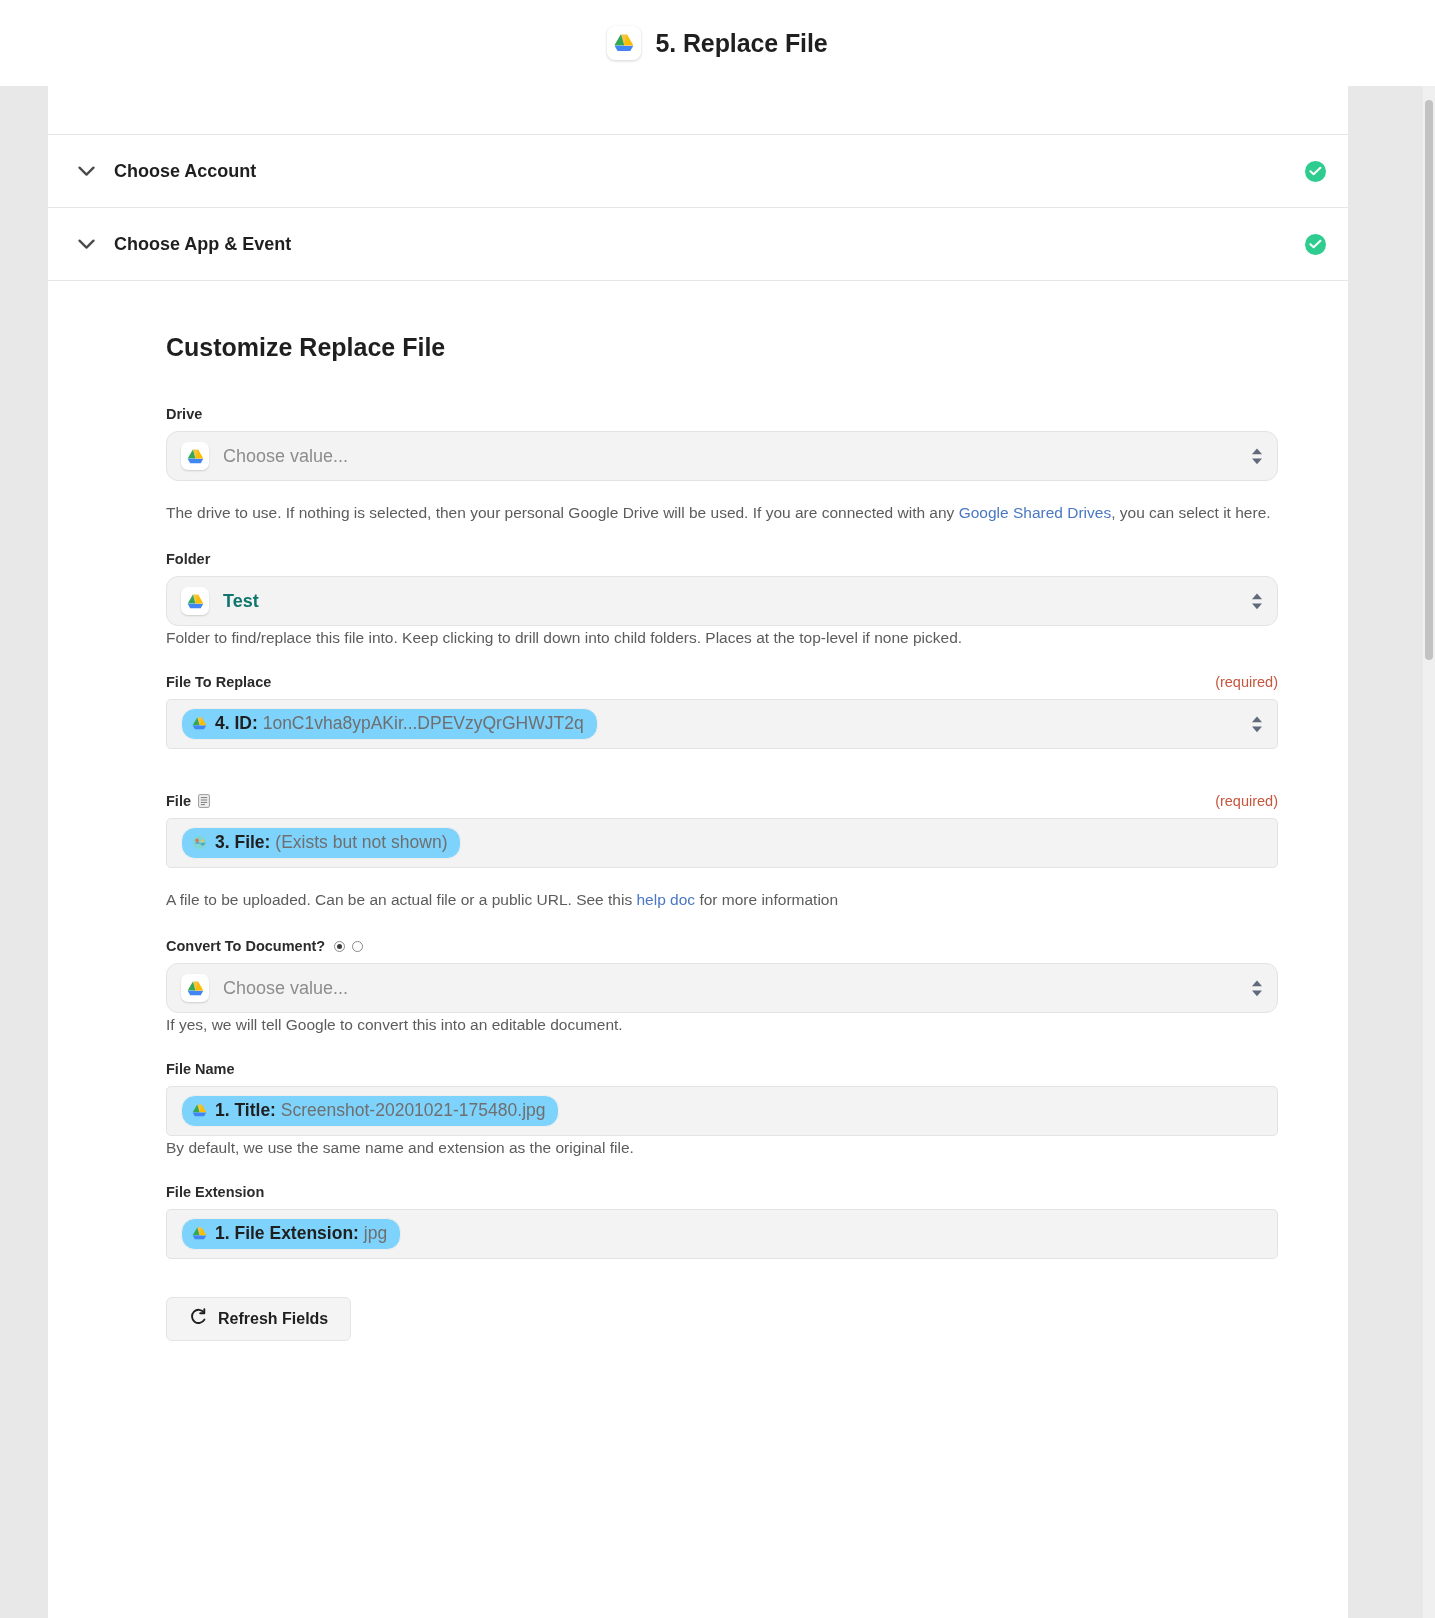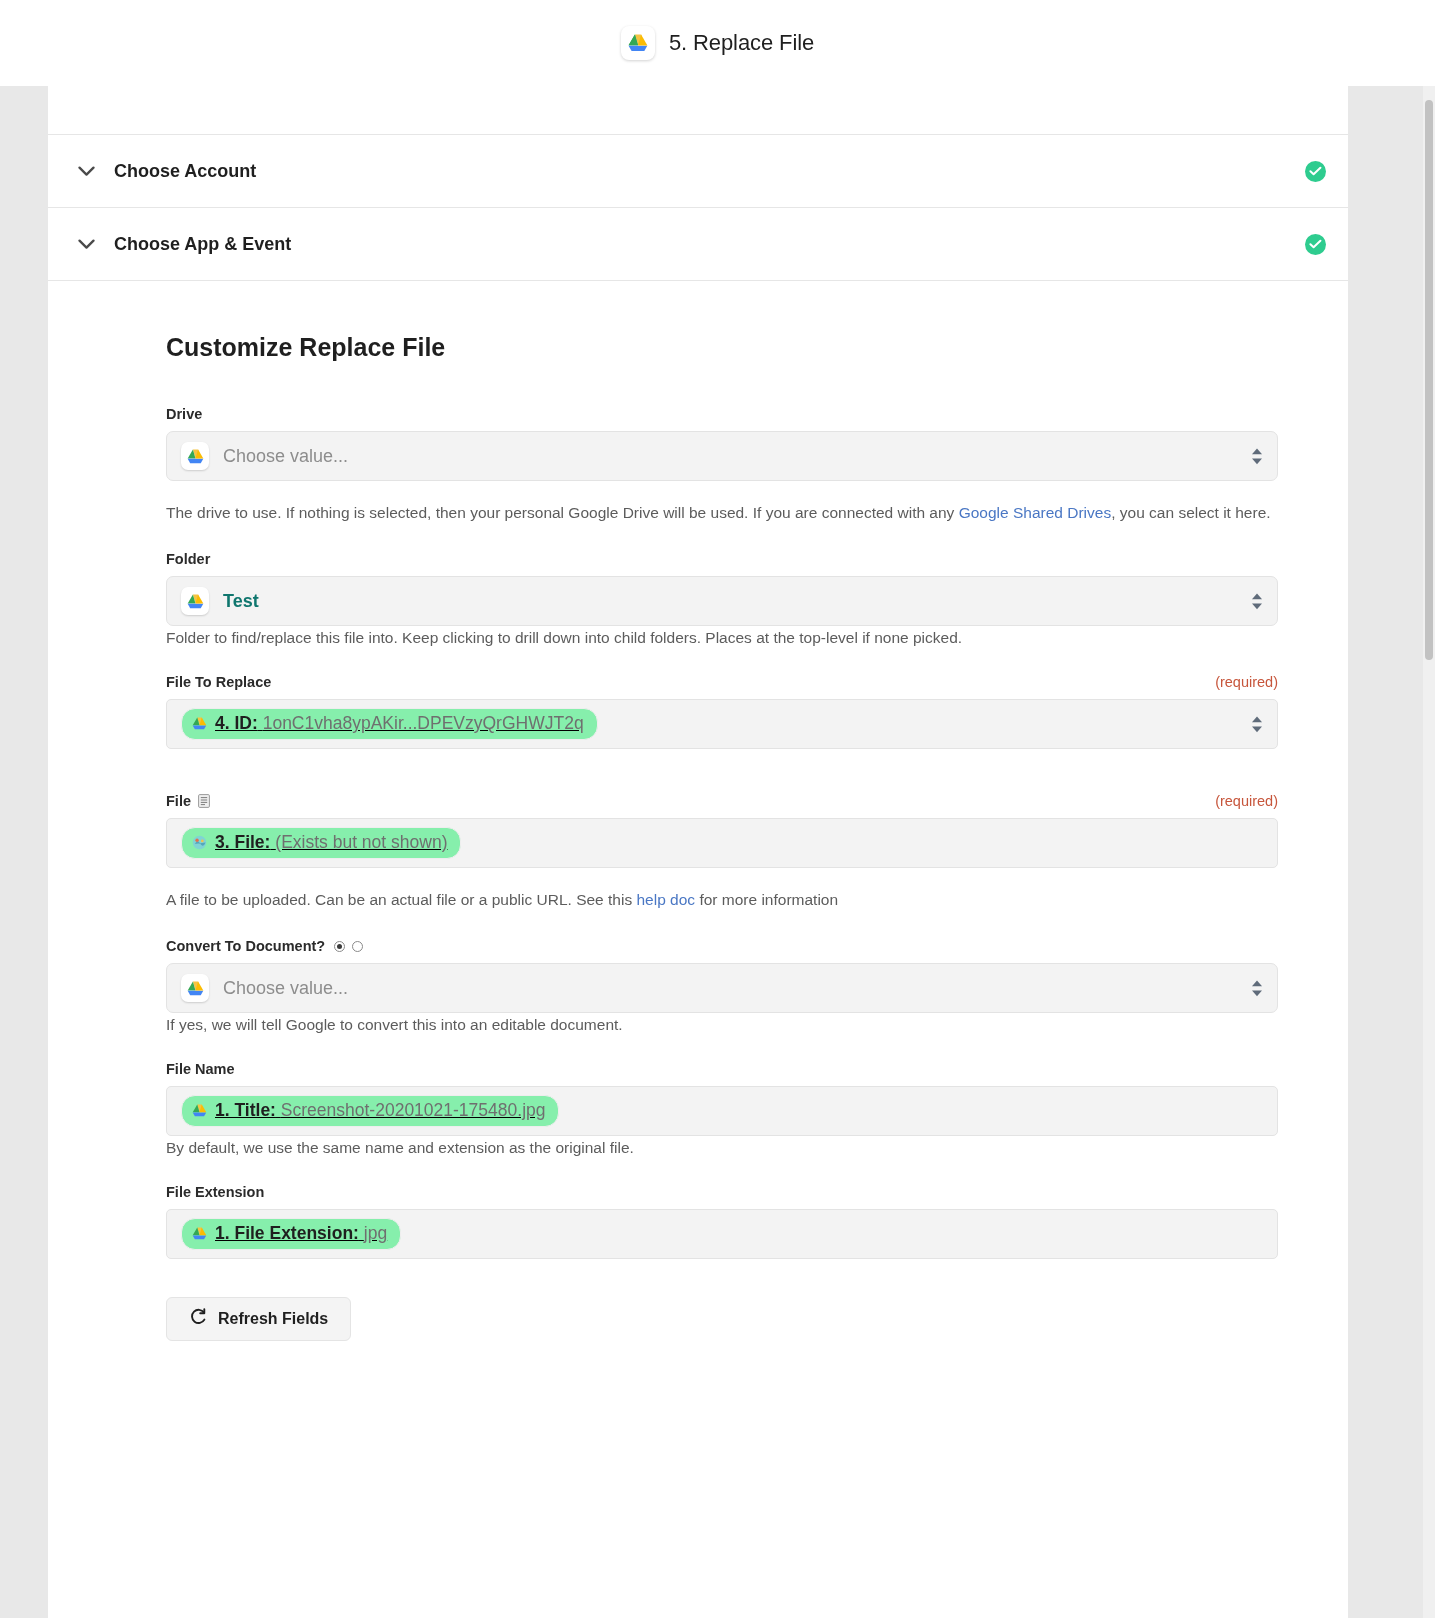--- a/index.html
+++ b/index.html
@@ -25,22 +25,22 @@
   }
   .topbar-inner { display: flex; align-items: center; gap: 14px; }
   .app-chip {
     width: 34px; height: 34px;
     border-radius: 8px;
     background: #ffffff;
     box-shadow: 0 1px 3px rgba(0,0,0,0.18);
     display: flex; align-items: center; justify-content: center;
   }
   .topbar-title {
-    font-size: 22px;
-    font-weight: normal;
+    font-size: 25px;
+    font-weight: bold;
     color: #1f1f1f;
     letter-spacing: -0.1px;
   }
 
   
   .stage {
     position: relative;
     height: 1532px;
     background: #e8e8e8;
   }
@@ -126,21 +126,21 @@
     left: 2px; top: 2px;
     width: 5px; height: 5px;
     border-radius: 50%;
     background: #3b3b3b;
   }
 
   .control {
     height: 50px;
     background: #f3f3f3;
     border: 1px solid #e3e3e3;
-    border-radius: 7px;
+    border-radius: 12px;
     display: flex;
     align-items: center;
     padding: 0 12px 0 14px;
     cursor: pointer;
   }
   .control .dd-left { display: flex; align-items: center; gap: 14px; flex: 1; min-width:0; }
   .icon-tile {
     width: 28px; height: 28px;
     border-radius: 7px;
     background: #fff;
@@ -159,26 +159,25 @@
     border-radius: 5px;
     display: flex;
     align-items: center;
     padding: 0 12px 0 14px;
     cursor: text;
   }
   .token {
     display: inline-flex;
     align-items: center;
     gap: 7px;
-    background: #86efac;
+    background: #7dd3fc;
     border: 1px solid #eeeeee;
     border-radius: 14px;
     padding: 4px 13px 5px 9px;
     max-width: 100%;
-    text-decoration: underline;
   }
   .token-icon { width: 17px; height: 17px; display:flex; align-items:center; justify-content:center; flex:none; }
   .token-text { font-size: 17.5px; white-space: nowrap; }
   .token-text b { color: #1f1f1f; font-weight: bold; }
   .token-text span { color: #6f6f6f; }
 
   .help {
     font-size: 15.5px;
     color: #5c5c5c;
     line-height: 1.55;

